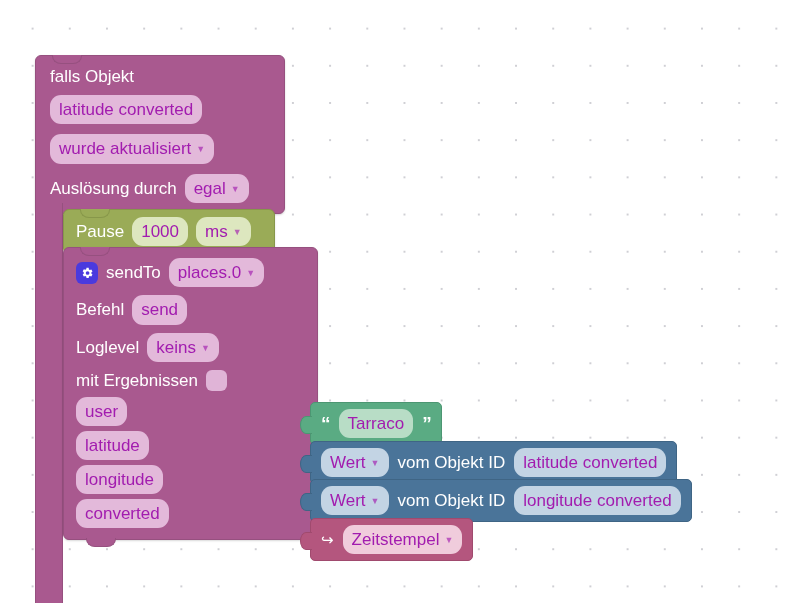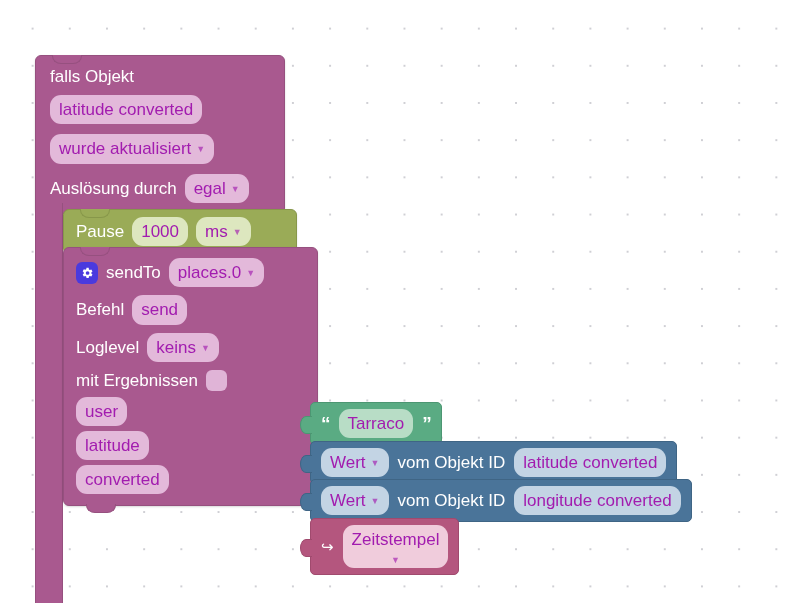--- a/index.html
+++ b/index.html
@@ -63,21 +63,21 @@
 
   
   .f-purple { background: #e3b9da; }
   
   .f-green  { background: #dde7bf; }
   
   .f-blue   { background: #c3d4e4; }
   
   .f-str    { background: #b8ddc6; }
   
-  .f-time   { background: #f0ccdc; flex-direction: column; }
+  .f-time   { background: #f0ccdc; }
 
   
   #fallsObjekt .body {
     background: #a9598f;
     border: 1px solid #96507f;
     box-shadow: 0 1px 2px rgba(0,0,0,.18);
   }
   #fallsObjekt .notch-top,
   #fallsObjekt .notch-bottom { background: #a9598f; border: 1px solid #96507f; border-top: none; }
 
@@ -200,21 +200,21 @@
           </span>
         </div>
       </div>
     </div>
 
     <div class="wrap-arm" style="left:0; top:148px; width:28px; height:410px;"></div>
 
   </div>
 
   <div class="blk" id="pause" style="left:63px; top:209px;">
-    <div class="body" style="width:234px;">
+    <div class="body" style="width:212px;">
       <div class="notch-top"></div>
       <div class="notch-bottom"></div>
       <div class="inner">
         <div class="row">
           <span>Pause</span>
           <span class="field f-green">1000</span>
           <span class="field f-green">
             <span>ms</span>
             <span class="caret">▼</span>
           </span>
@@ -259,20 +259,23 @@
         <div class="row">
           <span>mit Ergebnissen</span>
           <span class="checkbox"></span>
         </div>
 
         <div class="socket-row" style="height:26px;">
           <span class="field f-purple">user</span>
         </div>
         <div class="socket-row" style="height:26px;">
           <span class="field f-purple">latitude</span>
+        </div>
+        <div class="socket-row" style="height:26px;">
+          <span class="field f-purple">longitude</span>
         </div>
         <div class="socket-row" style="height:26px;">
           <span class="field f-purple">converted</span>
         </div>
 
       </div>
     </div>
   </div>
 
   <div class="val" id="valUser" style="left:301px; top:402px;">

